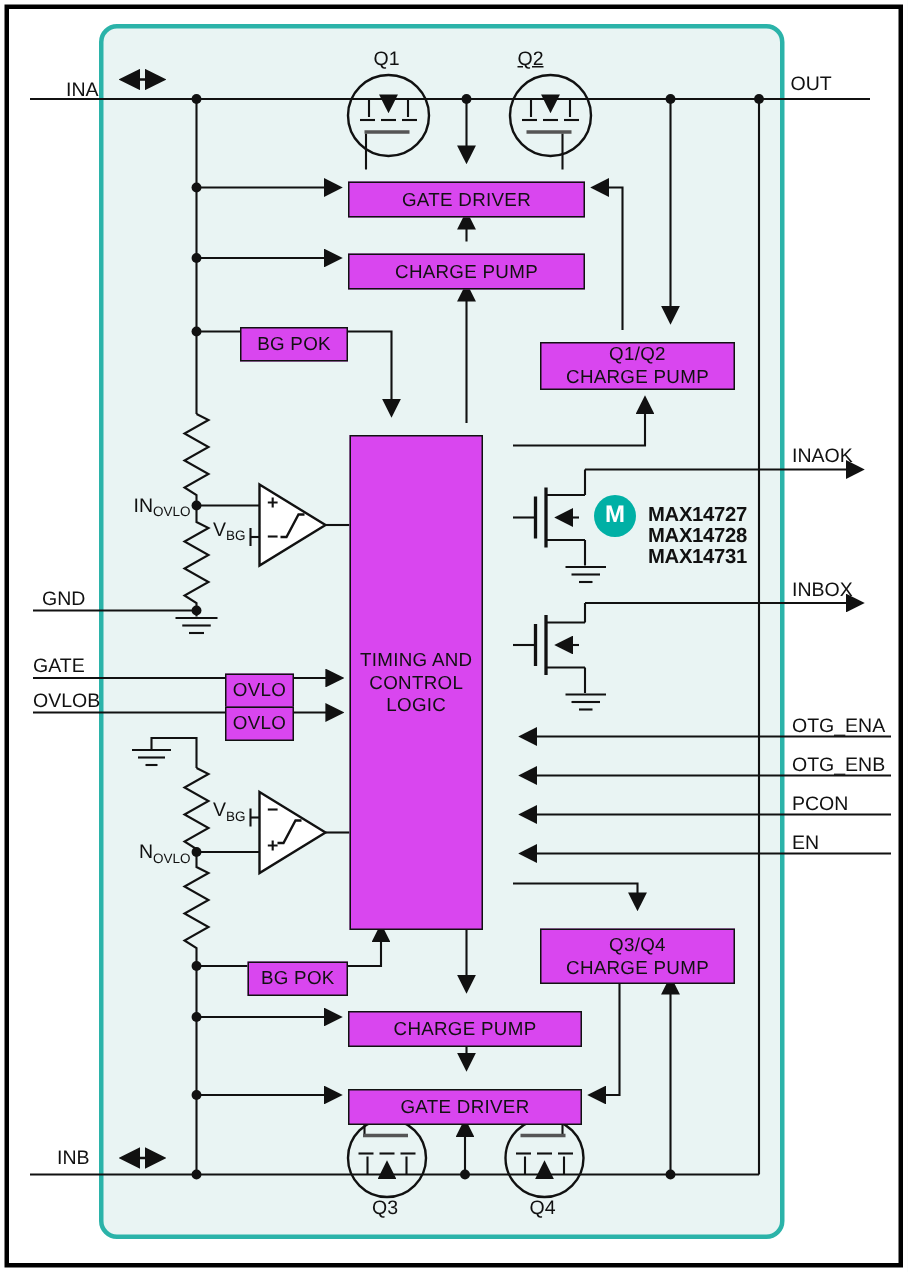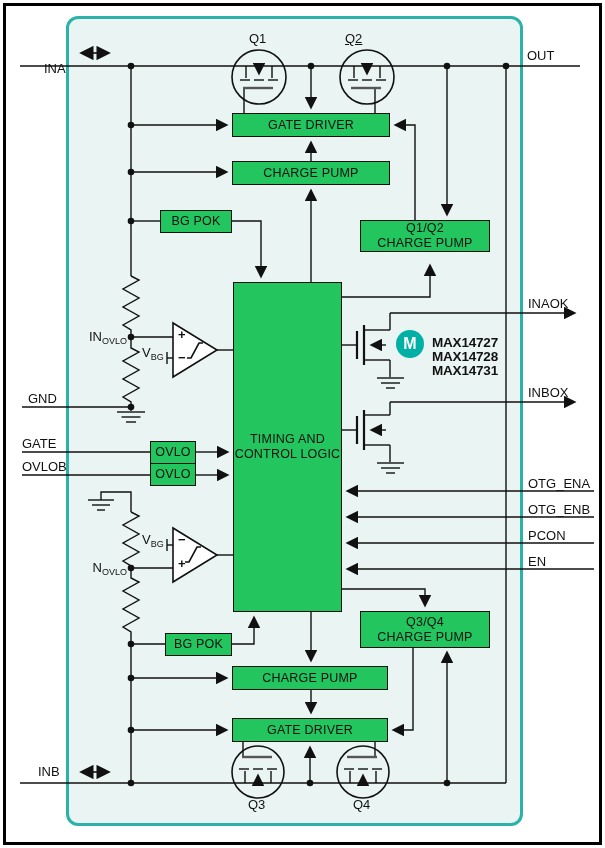--- a/index.html
+++ b/index.html
@@ -2,23 +2,23 @@
 <html><head>
 <meta charset="utf-8">
 <style>
   html,body{margin:0;padding:0;background:#fff;}
   body{width:605px;height:848px;position:relative;overflow:hidden;
        font-family:"Liberation Sans",sans-serif;color:#111;}
   .frame{position:absolute;inset:3px;border:3px solid #000;pointer-events:none;}
   .ic-body{position:absolute;left:66px;top:16px;width:457px;height:810px;
            background:#e9f4f3;border:3px solid #2bb3a9;border-radius:12px;box-sizing:border-box;}
   svg.wires{position:absolute;left:0;top:0;}
-  .box{position:absolute;background:#22c55e;border:1.5px solid #111;box-sizing:border-box;
+  .box{position:absolute;background:#d946ef;border:1.5px solid #111;box-sizing:border-box;
        display:flex;align-items:center;justify-content:center;text-align:center;
-       font-size:12.5px;line-height:15px;letter-spacing:.2px;}
+       font-size:12.5px;line-height:15px;letter-spacing:.2px;margin-top:8px;}
   .lbl{position:absolute;font-size:13px;white-space:nowrap;}
   .lbl sub,.sub{font-size:9px;}
   .net{position:absolute;font-size:13px;white-space:nowrap;}
   .net .sub{vertical-align:-3px;}
   .ra{text-align:right;}
   .cmp-sign{position:absolute;font-size:13px;font-weight:bold;}
   .logo-circle{position:absolute;left:396px;top:330px;width:28px;height:28px;border-radius:50%;
        background:#00b0a5;color:#fff;display:flex;align-items:center;justify-content:center;
        font-weight:bold;font-size:16px;}
   .partnums{position:absolute;left:432px;top:336px;font-weight:bold;font-size:13.5px;
@@ -228,21 +228,21 @@
   <span>CHARGE PUMP</span>
 </div>
 <div class="box" style="left:160px;top:210px;width:72px;height:23px;">
   <span>BG POK</span>
 </div>
 <div class="box" style="left:360px;top:220px;width:130px;height:32px;">
   <span>
     <span>Q1/Q2</span><br><span>CHARGE PUMP</span>
   </span>
 </div>
-<div class="box" style="left:233px;top:282px;width:109px;height:330px;">
+<div class="box" style="left:233px;top:282px;width:89px;height:330px;">
   <span>
     <span>TIMING AND</span><br><span>CONTROL LOGIC</span>
   </span>
 </div>
 <div class="box" style="left:150px;top:441px;width:46px;height:23px;">
   <span>OVLO</span>
 </div>
 <div class="box" style="left:150px;top:463px;width:46px;height:23px;">
   <span>OVLO</span>
 </div>
@@ -254,21 +254,21 @@
 <div class="box" style="left:165px;top:633px;width:67px;height:23px;">
   <span>BG POK</span>
 </div>
 <div class="box" style="left:232px;top:666px;width:156px;height:24px;">
   <span>CHARGE PUMP</span>
 </div>
 <div class="box" style="left:232px;top:718px;width:156px;height:24px;">
   <span>GATE DRIVER</span>
 </div>
 
-<div class="lbl" style="left:44px;top:61px;">INA</div>
+<div class="lbl" style="left:44px;top:52px;">INA</div>
 <div class="lbl" style="left:527px;top:48px;">OUT</div>
 <div class="lbl" style="left:28px;top:391px;">GND</div>
 <div class="lbl" style="left:22px;top:436px;">GATE</div>
 <div class="lbl" style="left:22px;top:459px;">OVLOB</div>
 <div class="lbl" style="left:38px;top:764px;">INB</div>
 <div class="lbl" style="left:528px;top:296px;">INAOK</div>
 <div class="lbl" style="left:528px;top:385px;">INBOX</div>
 <div class="lbl" style="left:528px;top:476px;">OTG_ENA</div>
 <div class="lbl" style="left:528px;top:502px;">OTG_ENB</div>
 <div class="lbl" style="left:528px;top:528px;">PCON</div>

